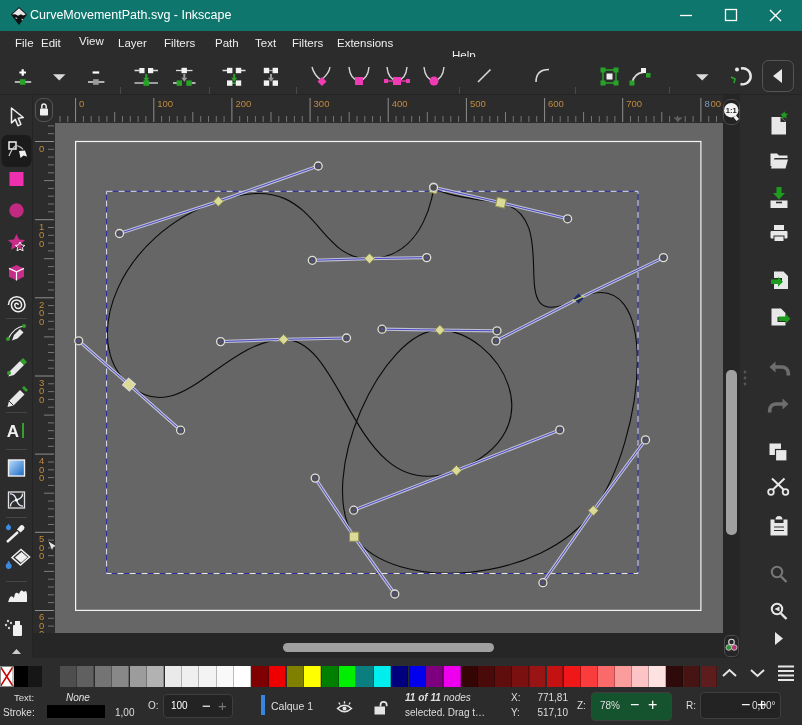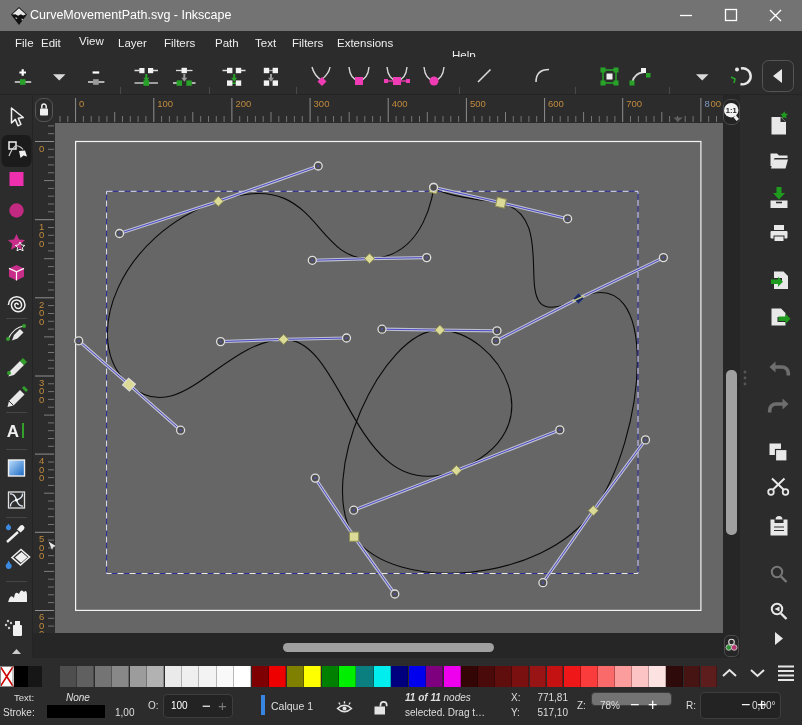--- a/index.html
+++ b/index.html
@@ -3,21 +3,21 @@
 <style>
   html,body{margin:0;padding:0;background:#1d1d1d;}
   *{box-sizing:border-box;}
   #win{position:relative;width:802px;height:725px;overflow:hidden;
        font-family:"Liberation Sans",sans-serif;color:#e6e6e6;background:#2c2c2c;}
   .abs{position:absolute;}
 </style></head>
 <body>
 <div id="win">
 
-  <div class="abs" id="titlebar" style="left:0;top:0;width:802px;height:33px;background:#737373;">
+  <div class="abs" id="titlebar" style="left:0;top:0;width:802px;height:33px;background:#0f766e;">
     <svg class="abs" style="left:9px;top:6px;" width="20" height="20" viewBox="0 0 20 20">
       <path d="M10 1 L18 8.5 L10 19 L2 8.5 Z" fill="#111111"></path>
       <path d="M10 2.2 L16.8 8.4 L14 9.6 L12 8.2 L9 9.8 L6.3 8.2 L3.2 8.6 Z" fill="#e8e8e8"></path>
       <path d="M6.5 11 l2 1.2 -1.6 1 z M12.5 12.5 l1.8 0.8 -1.4 1.4 z" fill="#cfcfcf"></path>
     </svg>
     <div class="abs" style="left:30px;top:8px;font-size:12.5px;color:#ffffff;">CurveMovementPath.svg - Inkscape</div>
     <svg class="abs" style="left:666px;top:0;" width="138" height="31" viewBox="0 0 138 31">
       <path d="M14 15.5 h12" stroke="#ffffff" stroke-width="1.3"></path>
       <rect x="59.5" y="9.5" width="11" height="11" fill="none" stroke="#ffffff" stroke-width="1.3"></rect>
       <path d="M104 10 l11 11 M115 10 l-11 11" stroke="#ffffff" stroke-width="1.4"></path>
@@ -687,21 +687,21 @@
       <rect x="1.5" y="7.5" width="10.5" height="8" fill="#e4e4e4"></rect>
       <path d="M7.5 7.5 v-1.6 a3.1 3.1 0 0 1 6.2 0 v1.4" fill="none" stroke="#e4e4e4" stroke-width="1.7"></path>
     </svg>
     <span class="abs" style="left:405px;top:5px;font-style:italic;"><b>11 of 11</b> nodes</span>
     <span class="abs" style="left:405px;top:20px;">selected. Drag t…</span>
     <span class="abs" style="left:511px;top:5px;">X:</span>
     <span class="abs" style="left:568px;top:5px;transform:translateX(-100%);display:inline-block;">771,81</span>
     <span class="abs" style="left:511px;top:20px;">Y:</span>
     <span class="abs" style="left:568px;top:20px;transform:translateX(-100%);display:inline-block;">517,10</span>
     <span class="abs" style="left:577px;top:13px;">Z:</span>
-    <div class="abs" style="left:591px;top:5px;width:81px;height:14px;background:#737373;border:1px solid #3e3e3e;border-radius:4px;">
+    <div class="abs" style="left:591px;top:5px;width:81px;height:29px;background:#14532d;border:1px solid #3e3e3e;border-radius:4px;">
       <span class="abs" style="left:8px;top:7px;">78%</span>
       <span class="abs" style="left:38px;top:3px;font-size:16px;color:#ffffff;">−</span>
       <span class="abs" style="left:56px;top:3px;font-size:16px;color:#ffffff;">+</span>
     </div>
     <span class="abs" style="left:686px;top:13px;">R:</span>
     <div class="abs" style="left:700px;top:5px;width:81px;height:27px;background:#232323;border:1px solid #3e3e3e;border-radius:4px;">
       <span class="abs" style="left:8px;top:7px;margin-left:43px;">0,00°</span>
       <span class="abs" style="left:40px;top:3px;font-size:16px;color:#ffffff;">−</span>
       <span class="abs" style="left:56px;top:3px;font-size:16px;color:#ffffff;">+</span>
     </div>

